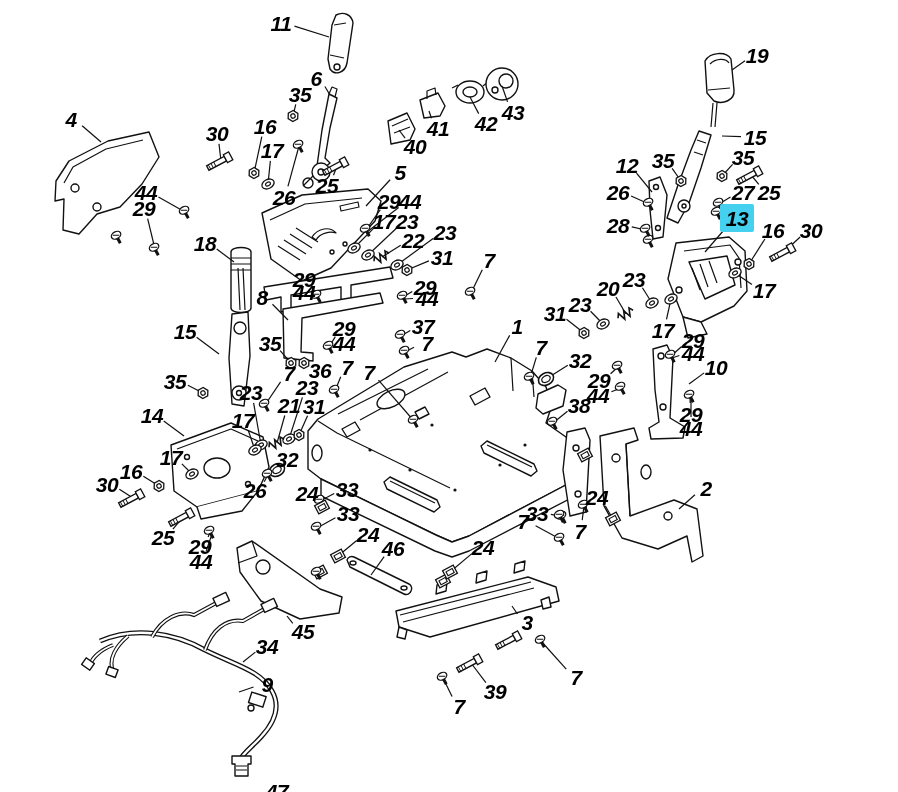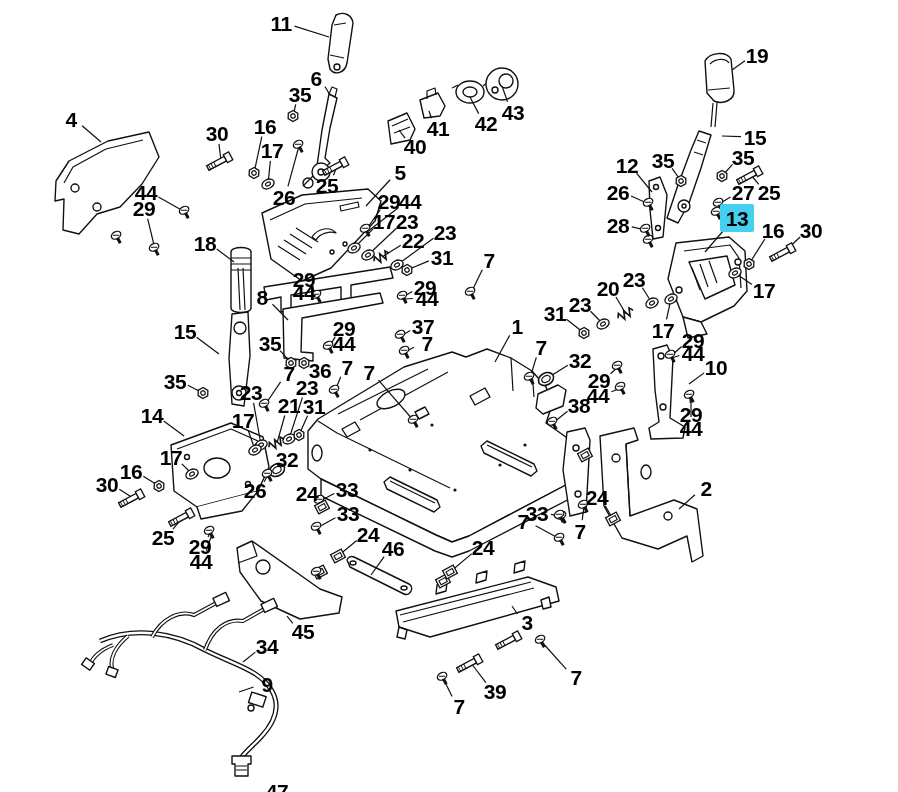--- a/index.html
+++ b/index.html
@@ -1,17 +1,17 @@
 <!DOCTYPE html>
 <html><head>
 <meta charset="utf-8">
 <style>
   html,body{margin:0;padding:0;background:#fff;}
   #stage{position:relative;width:898px;height:792px;background:#fff;overflow:hidden;
-         font-family:"Liberation Sans",sans-serif;}
+         font-family:"Liberation Sans",sans-serif;font-style:italic;}
   svg{position:absolute;left:0;top:0;}
   .part{fill:#fff;stroke:#111;stroke-width:1.4;stroke-linejoin:round;}
   .pline{fill:none;stroke:#111;stroke-width:1.2;stroke-linejoin:round;}
   .leader{stroke:#111;stroke-width:1.2;fill:none;}
   .lbl{font-family:"Liberation Sans",sans-serif;font-weight:700;font-size:21px;
        letter-spacing:-0.5px;fill:#000;text-anchor:middle;cursor:pointer;}
 </style>
 </head>
 <body>
 

